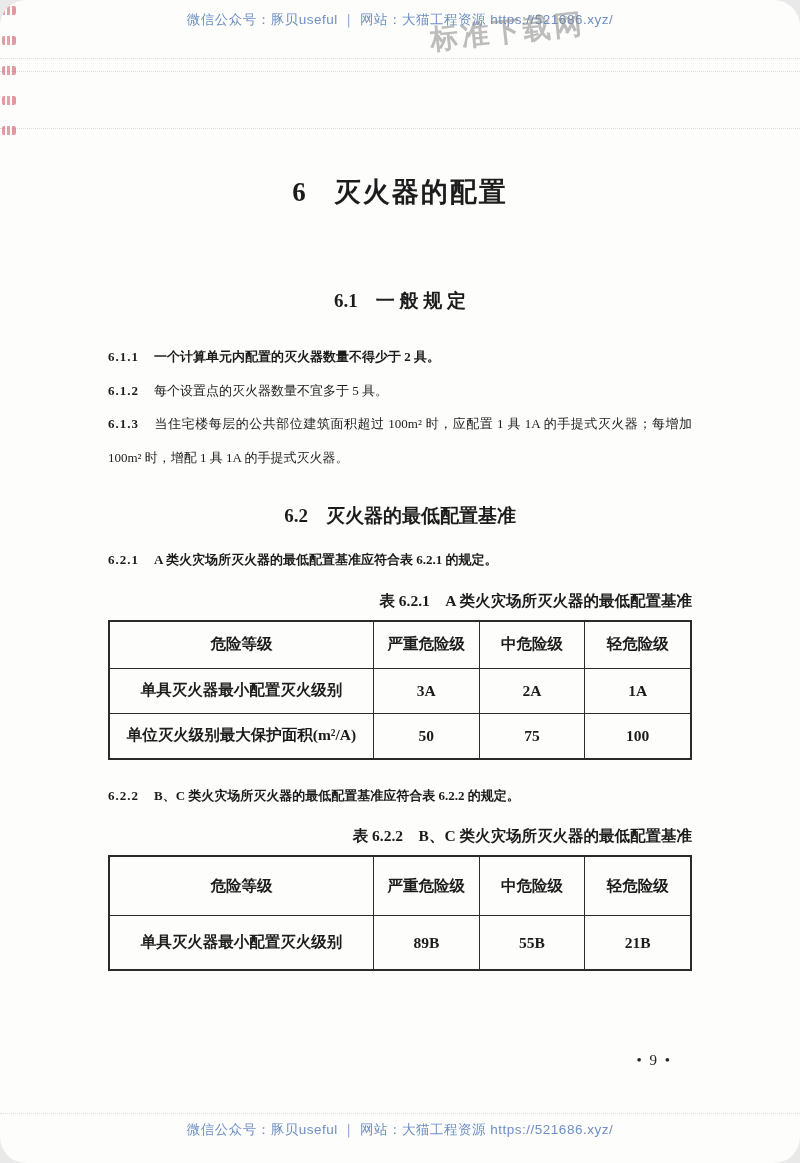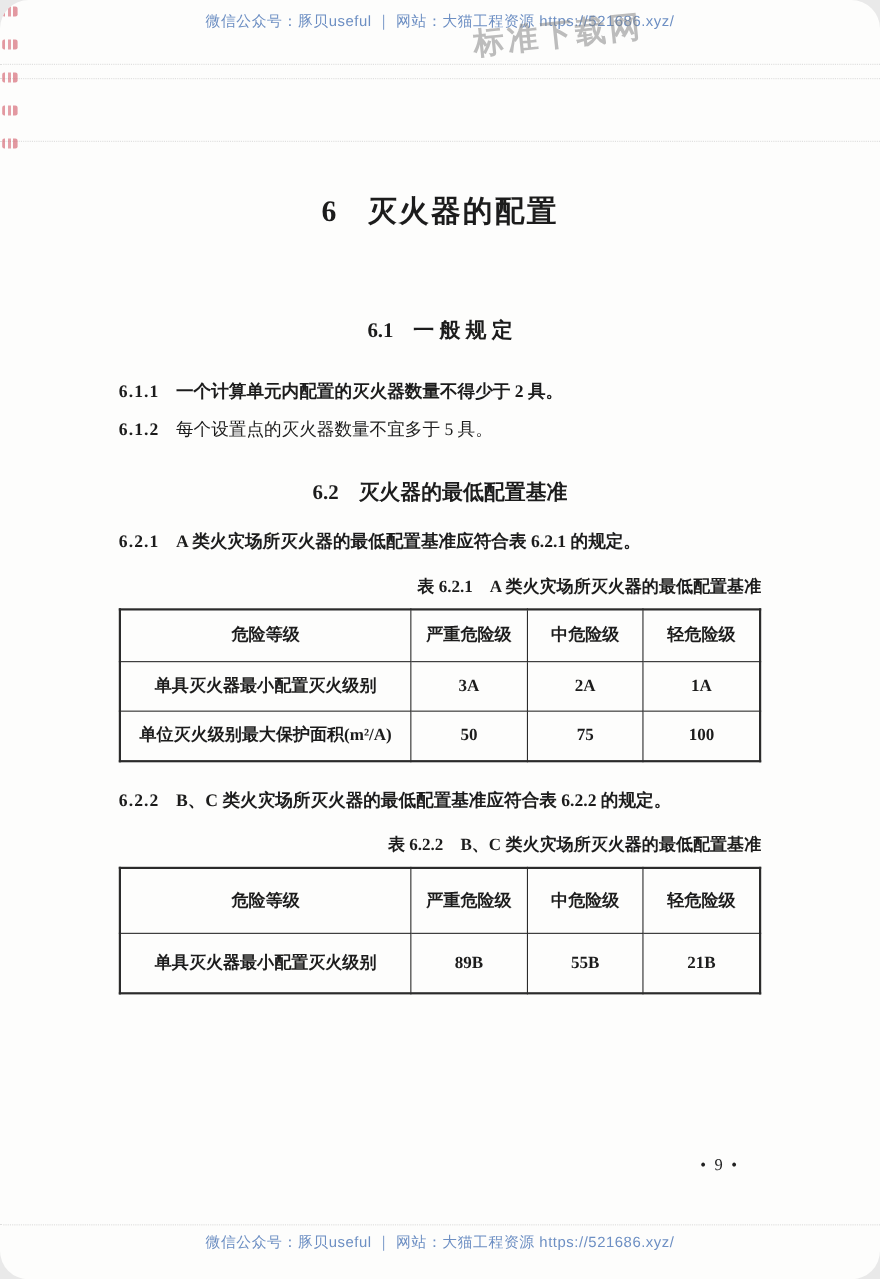--- a/index.html
+++ b/index.html
@@ -68,21 +68,21 @@
     margin:74px 0 0 0;
     text-align:center;
     font-size:19px; font-weight:bold;
     line-height:30px;
   }
   .sec-heading .secnum { margin-right:18px; }
   .sec-heading-2 { margin-top:27px;text-align:center; }
 
   .clause {
     margin:0; line-height:33.5px;
-    font-size:16px;
+    font-size:13px;
     text-align:justify;
   }
   .clause .cnum { font-weight:bold; margin-right:15px; letter-spacing:1px; }
   .clause.bold { font-weight:bold; }
   .mt-first { margin-top:24px; }
   .mt-sec   { margin-top:12px; }
 
   .tbl-caption {
     margin:13px 0 0 0;
     text-align:right;
@@ -147,20 +147,23 @@
     <h2 class="sec-heading">
       <span class="secnum">6.1</span><span>一 般 规 定</span>
     </h2>
 
     <p class="clause bold mt-first">
       <span class="cnum">6.1.1</span><span>一个计算单元内配置的灭火器数量不得少于 2 具。</span>
     </p>
     <p class="clause">
       <span class="cnum">6.1.2</span><span>每个设置点的灭火器数量不宜多于 5 具。</span>
     </p>
+    <p class="clause">
+      <span class="cnum">6.1.3</span><span>当住宅楼每层的公共部位建筑面积超过 100m² 时，应配置 1 具 1A 的手提式灭火器；每增加 100m² 时，增配 1 具 1A 的手提式灭火器。</span>
+    </p>
 
     <h2 class="sec-heading sec-heading-2">
       <span class="secnum">6.2</span><span>灭火器的最低配置基准</span>
     </h2>
 
     <p class="clause bold mt-sec">
       <span class="cnum">6.2.1</span><span>A 类火灾场所灭火器的最低配置基准应符合表 6.2.1 的规定。</span>
     </p>
 
     <p class="tbl-caption">表 6.2.1　A 类火灾场所灭火器的最低配置基准</p>

